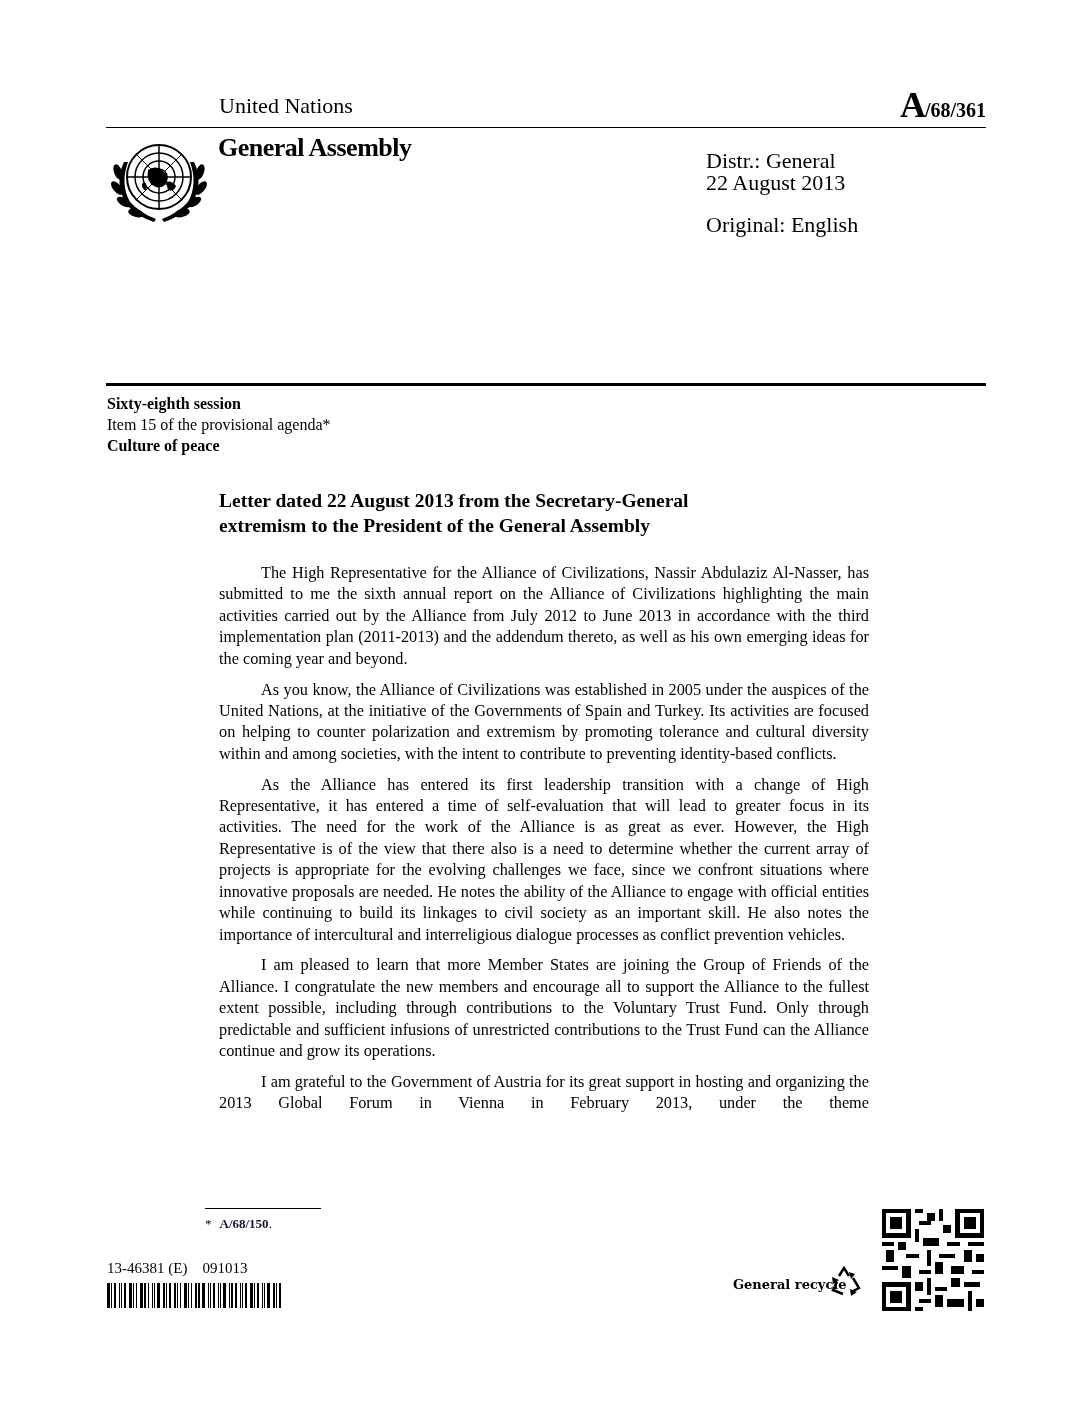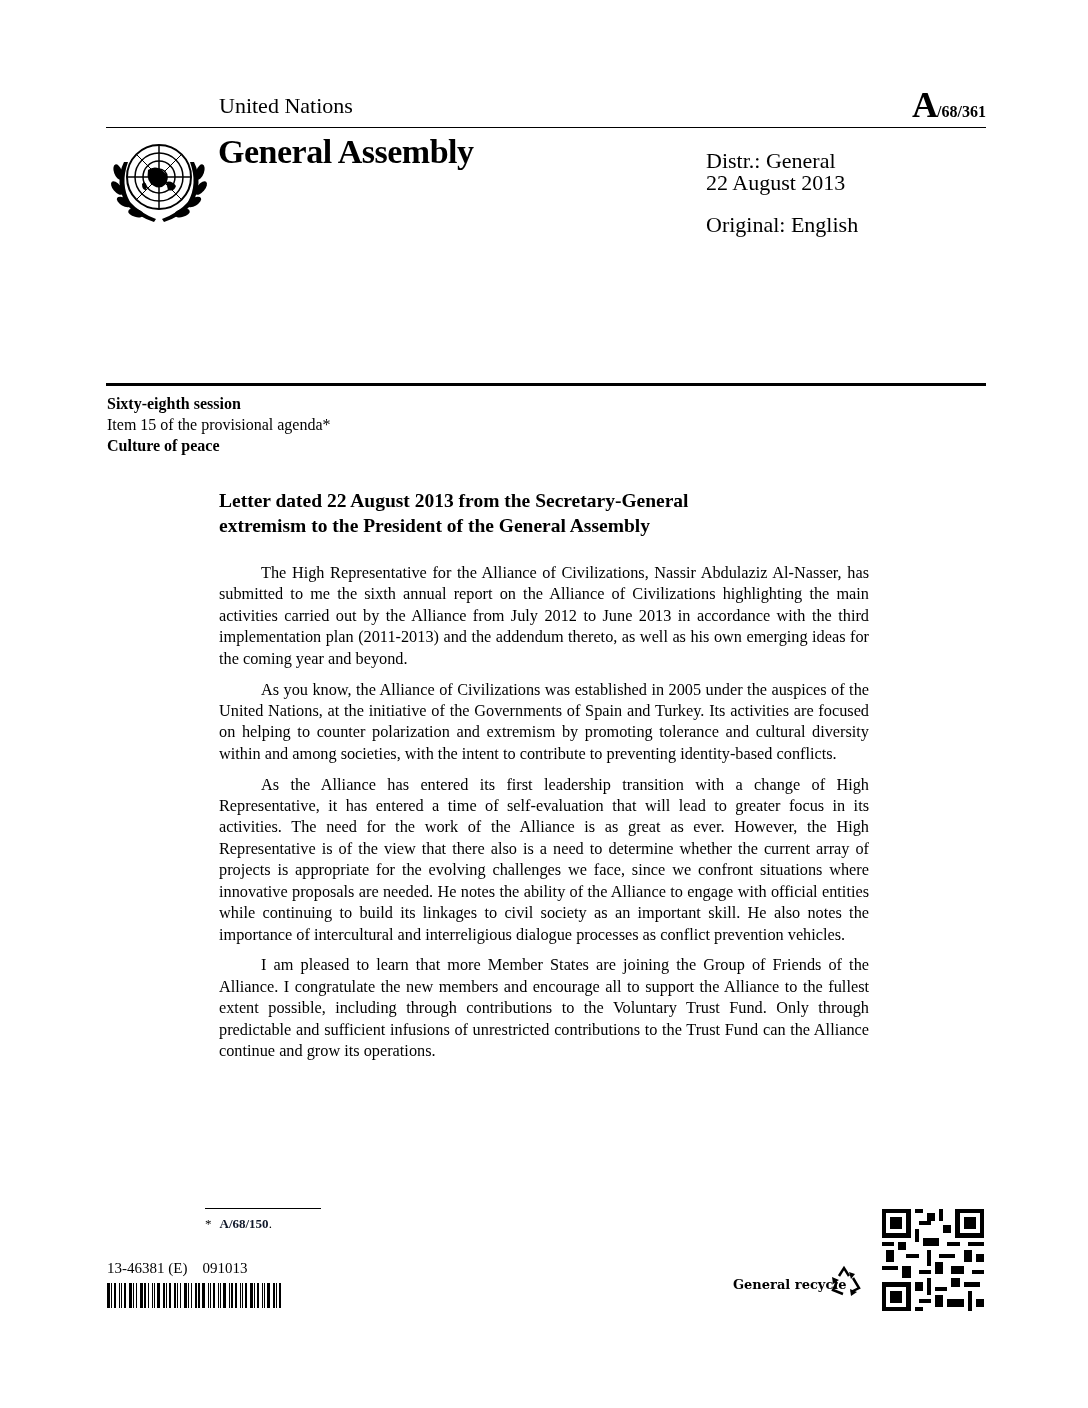--- a/index.html
+++ b/index.html
@@ -2,24 +2,24 @@
 <html><head>
 <meta charset="utf-8">
 <style>
   html, body { margin: 0; padding: 0; background: #ffffff; }
   body { width: 1088px; height: 1408px; position: relative; overflow: hidden;
          font-family: "Liberation Serif", "DejaVu Serif", serif; color: #000; }
   .abs { position: absolute; }
   .un-name { left: 219px; top: 93px; font-size: 22px; }
   .symbol { right: 102px; top: 84px; font-weight: bold; white-space: nowrap; }
   .symbol .big { font-size: 36px; letter-spacing: -1px; }
-  .symbol .small { font-size: 16px; }
+  .symbol .small { font-size: 20px; }
   .rule-top { left: 106px; top: 127px; width: 880px; height: 1px; background: #000; }
   .emblem { left: 108px; top: 132px; width: 102px; height: 94px; }
-  .body-name { left: 218px; top: 133px; font-size: 34px; font-weight: bold; letter-spacing: -0.5px; }
+  .body-name { left: 218px; top: 133px; font-size: 26px; font-weight: bold; letter-spacing: -0.5px; }
   .distr { left: 706px; top: 150px; font-size: 22px; line-height: 22px; }
   .distr .gap { height: 20px; }
   .rule-thick { left: 106px; top: 383px; width: 880px; height: 3px; background: #000; }
   .session { left: 107px; top: 393px; font-size: 16px; line-height: 21px; }
   .session .b { font-weight: bold; }
   .title { left: 219px; top: 488px; font-size: 19.5px; font-weight: bold; line-height: 25px; width: 640px; }
   .content { left: 219px; top: 562px; width: 650px; font-size: 16.3px; line-height: 21.4px; text-align: justify; }
   .content p { margin: 0 0 9.5px 0; text-indent: 42px; }
   .fn-rule { left: 205px; top: 1208px; width: 116px; height: 1px; background: #000; }
   .fn { left: 205px; top: 1216px; font-size: 13px; }
@@ -85,20 +85,21 @@
 <div class="abs title">
   <div>Letter dated 22 August 2013 from the Secretary-General</div>
   <div>extremism to the President of the General Assembly</div>
 </div>
 
 <div class="abs content">
   <p>The High Representative for the Alliance of Civilizations, Nassir Abdulaziz Al-Nasser, has submitted to me the sixth annual report on the Alliance of Civilizations highlighting the main activities carried out by the Alliance from July 2012 to June 2013 in accordance with the third implementation plan (2011-2013) and the addendum thereto, as well as his own emerging ideas for the coming year and beyond.</p>
   <p>As you know, the Alliance of Civilizations was established in 2005 under the auspices of the United Nations, at the initiative of the Governments of Spain and Turkey. Its activities are focused on helping to counter polarization and extremism by promoting tolerance and cultural diversity within and among societies, with the intent to contribute to preventing identity-based conflicts.</p>
   <p>As the Alliance has entered its first leadership transition with a change of High Representative, it has entered a time of self-evaluation that will lead to greater focus in its activities. The need for the work of the Alliance is as great as ever. However, the High Representative is of the view that there also is a need to determine whether the current array of projects is appropriate for the evolving challenges we face, since we confront situations where innovative proposals are needed. He notes the ability of the Alliance to engage with official entities while continuing to build its linkages to civil society as an important skill. He also notes the importance of intercultural and interreligious dialogue processes as conflict prevention vehicles.</p>
   <p>I am pleased to learn that more Member States are joining the Group of Friends of the Alliance. I congratulate the new members and encourage all to support the Alliance to the fullest extent possible, including through contributions to the Voluntary Trust Fund. Only through predictable and sufficient infusions of unrestricted contributions to the Trust Fund can the Alliance continue and grow its operations.</p>
+  <p style="text-align-last: justify;">I am grateful to the Government of Austria for its great support in hosting and organizing the 2013 Global Forum in Vienna in February 2013, under the theme</p>
 </div>
 
 <div class="abs fn-rule"></div>
 <div class="abs fn">
   <span class="star">*</span><a href="#">A/68/150</a><span>.</span>
 </div>
 
 <div class="abs jobno" style="white-space: pre;">13-46381 (E)    091013</div>
 <div class="abs barcode" id="barcode">
     <span style="width: 3px; margin-right: 1px;"></span>

